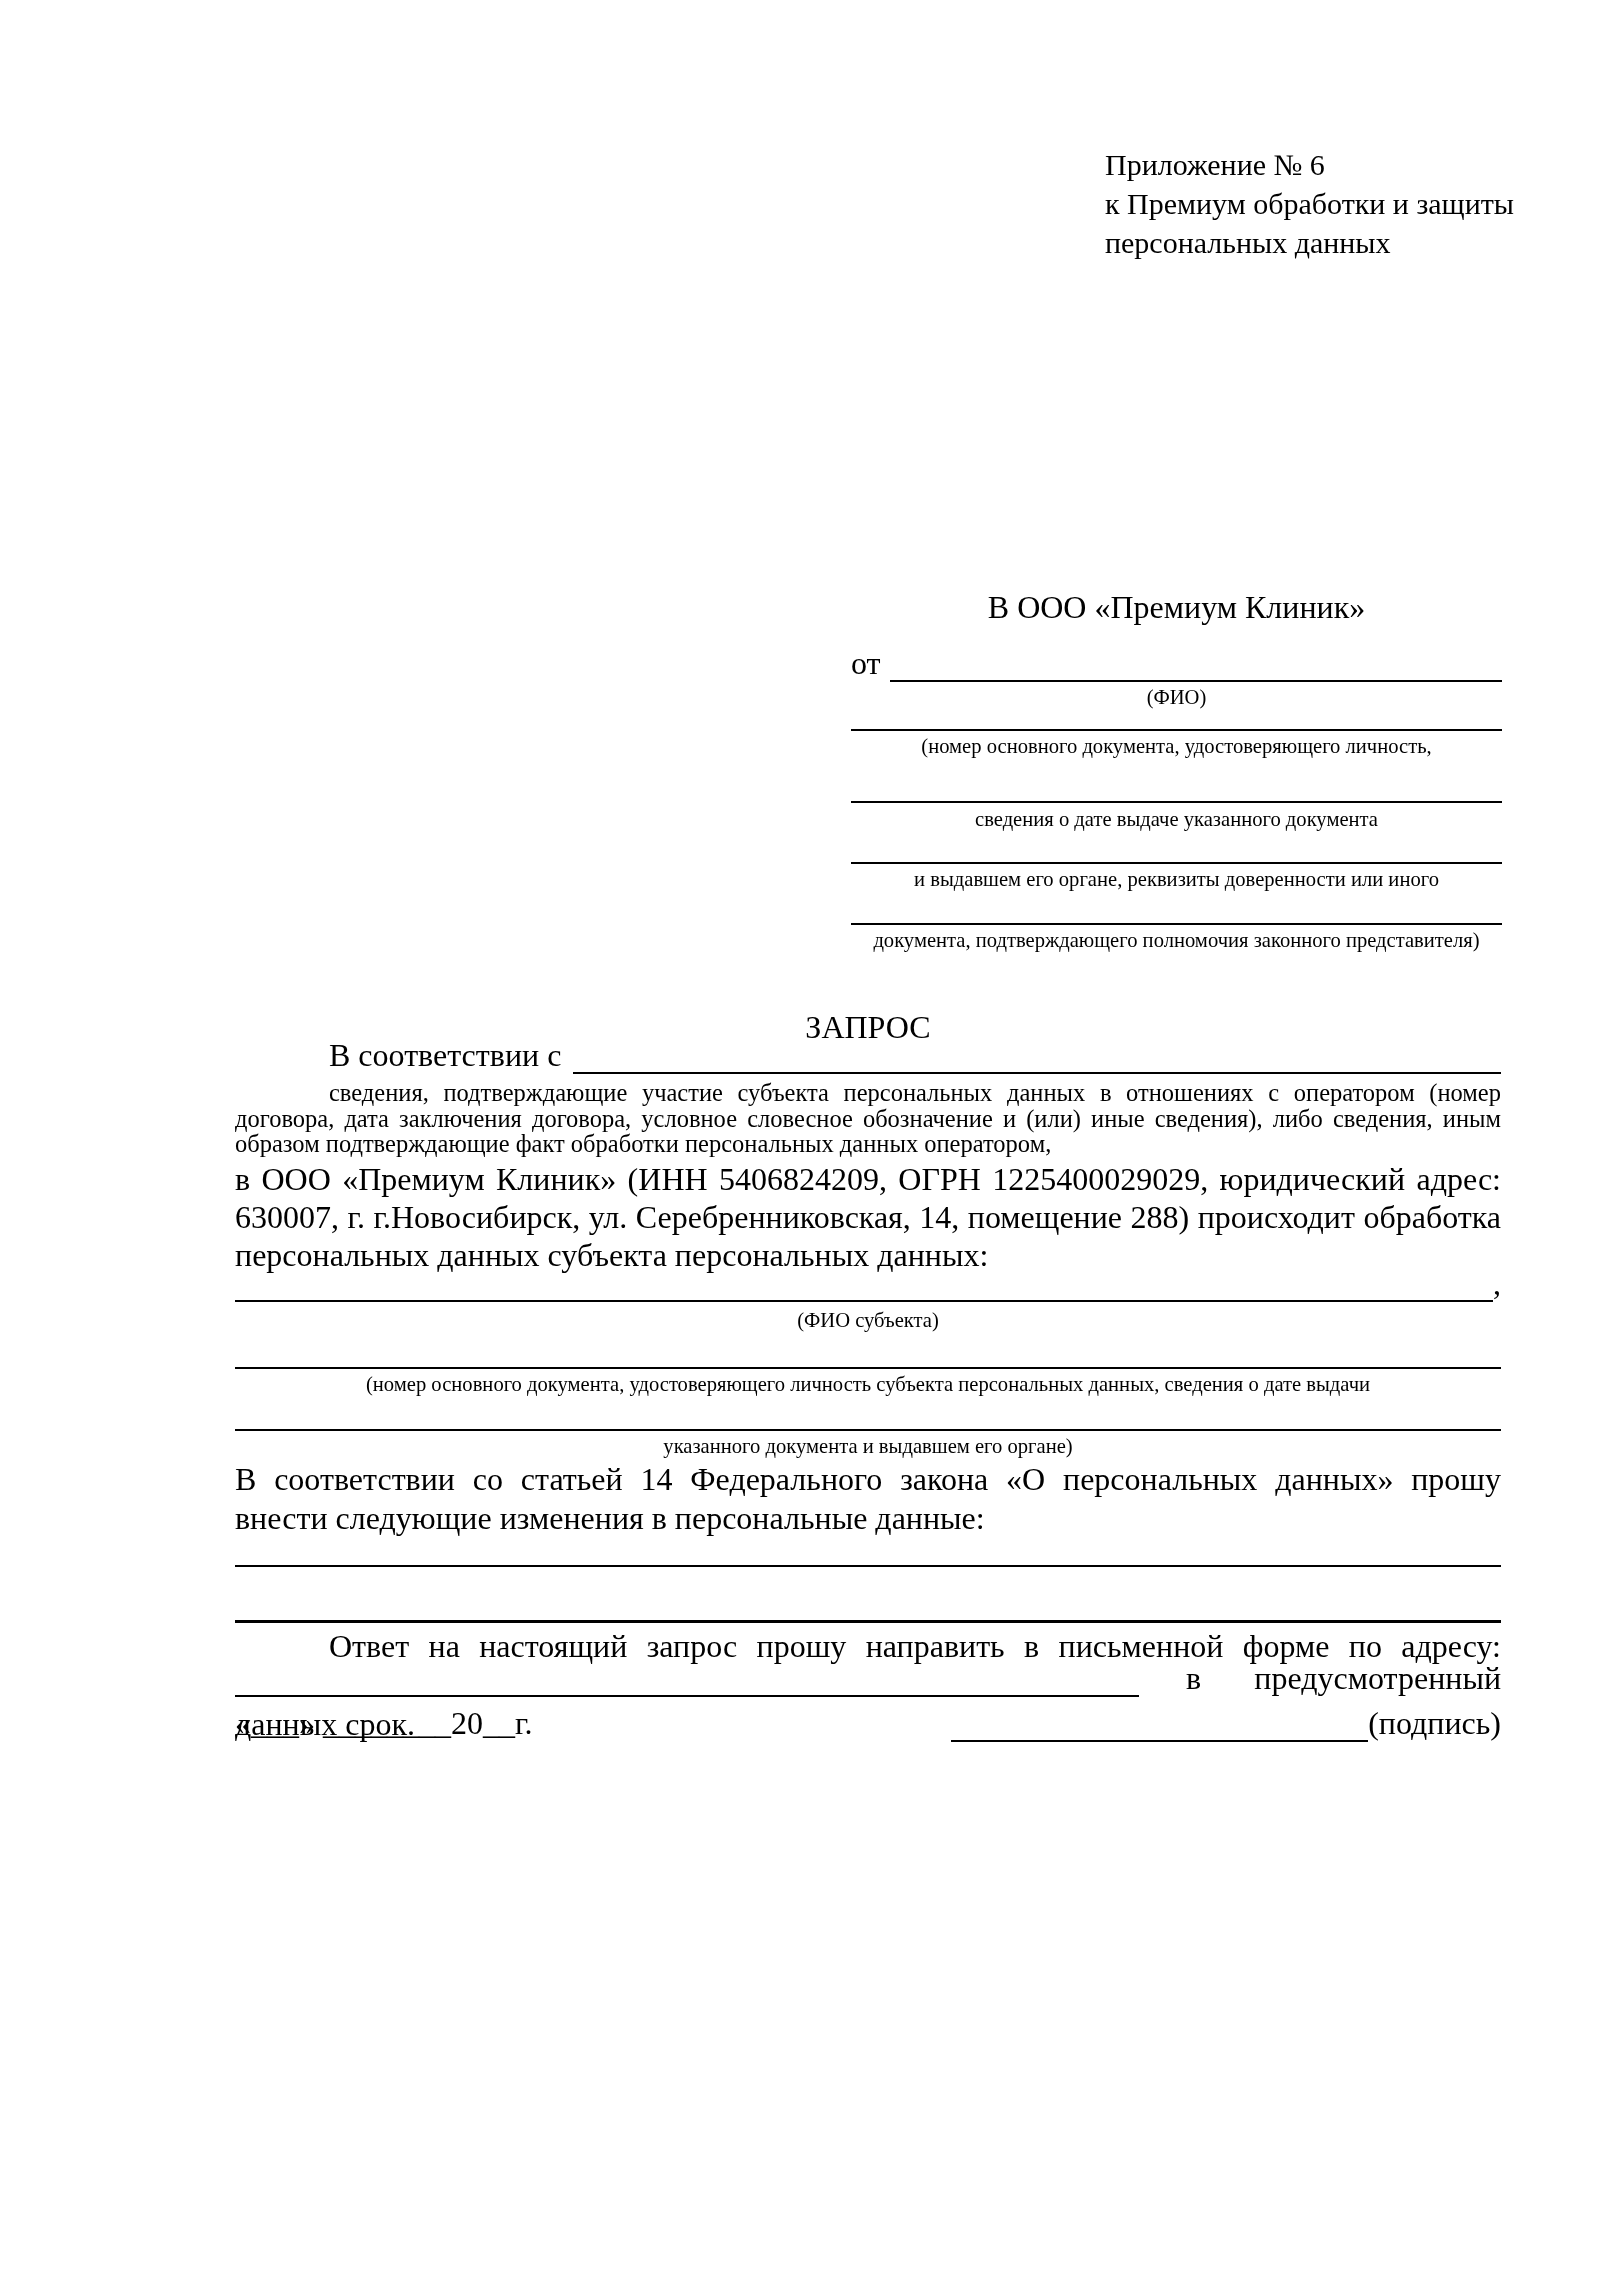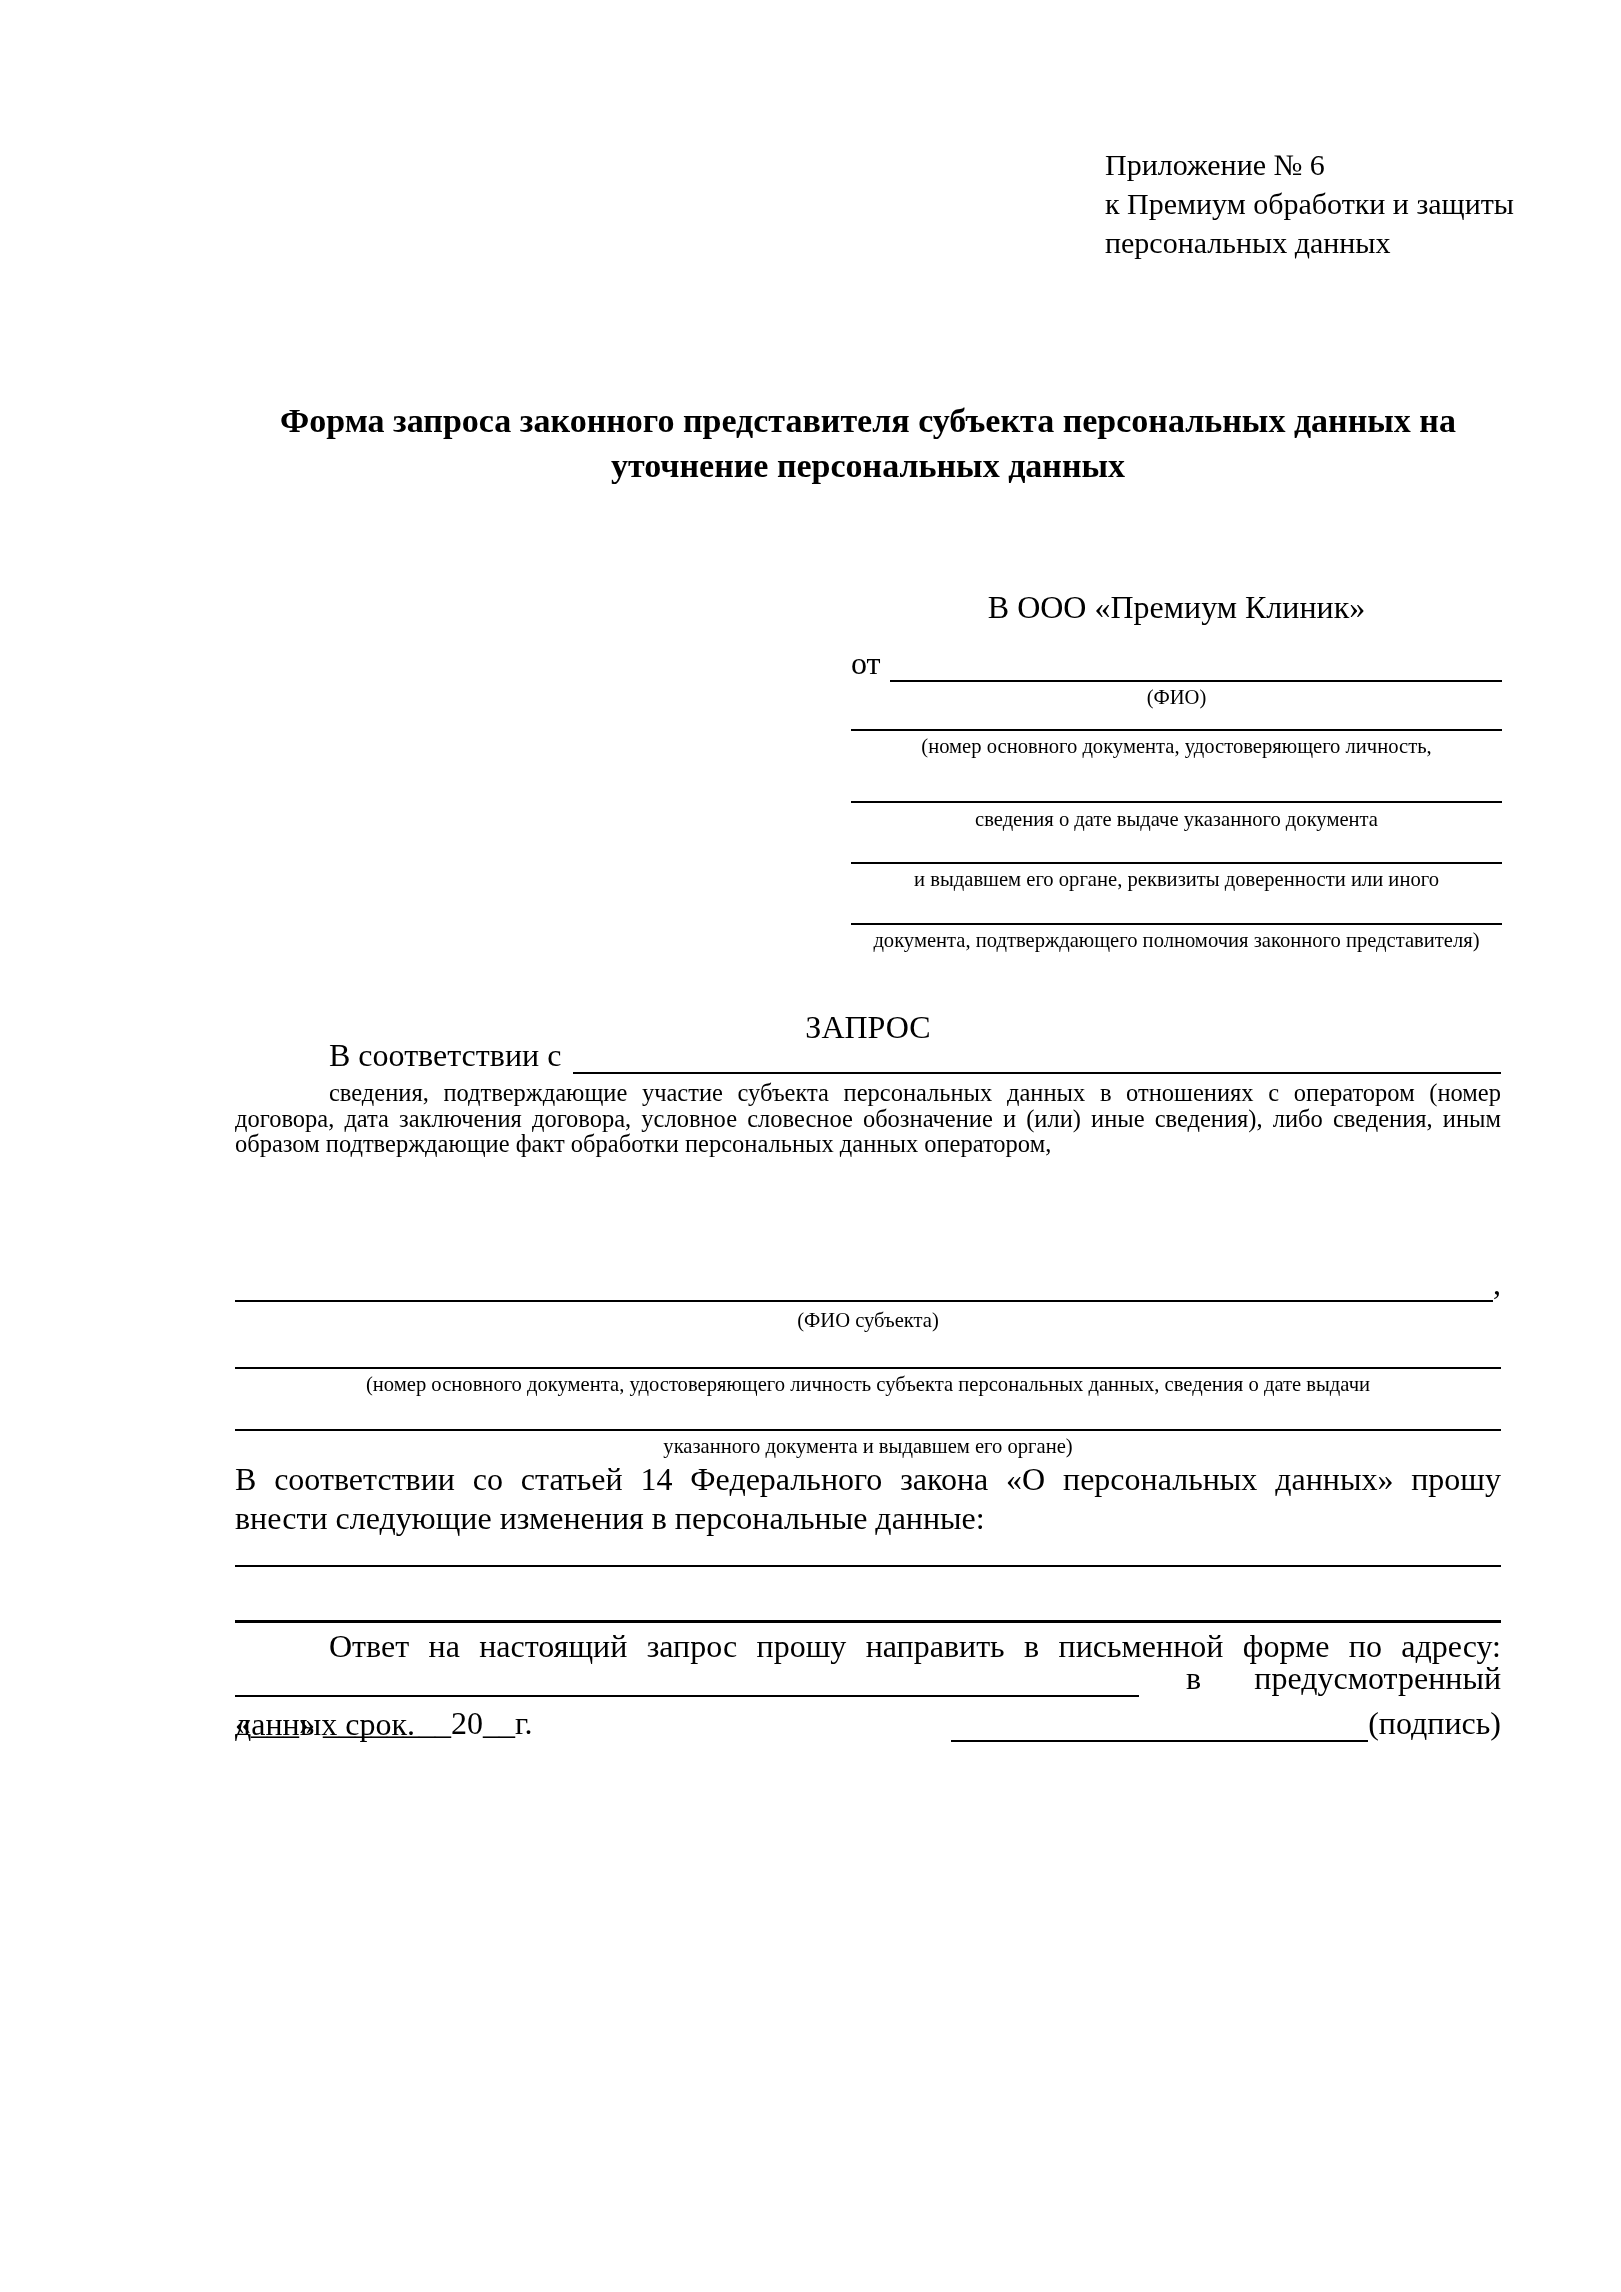--- a/index.html
+++ b/index.html
@@ -28,21 +28,20 @@
 <body>
 
 <div class="page">
 
   <div class="abs" style="left:1105px;top:145px;width:451px;">
     <div class="hdr-line">Приложение № 6</div>
     <div class="hdr-line">к Премиум обработки и защиты</div>
     <div class="hdr-line">персональных данных</div>
   </div>
 
-  <div class="abs title" style="left:235px;top:398px;width:1266px;">Форма запроса законного представителя субъекта персональных данных на уточнение персональных данных</div>
 
   <div class="abs body-text nowrap" style="left:851px;top:588px;width:651px;">В ООО «Премиум Клиник»</div>
 
   <div class="abs row" style="left:851px;top:643px;width:651px;height:39px;">
     <span class="body-text" style="padding-right:9.8px;">от</span>
     <span class="blank" style="flex:1;height:35px;"></span>
   </div>
   <div class="abs small-cap" style="left:851px;top:686px;width:651px;">(ФИО)</div>
 
   <div class="abs blank" style="left:851px;top:698px;width:651px;height:31px;"></div>
@@ -59,20 +58,21 @@
 
   <div class="abs body-text center" style="left:235px;top:1008px;width:1266px;">ЗАПРОС</div>
 
   <div class="abs row" style="left:235px;top:1041px;width:1266px;height:33px;">
     <span style="width:94px;"></span>
     <span class="body-text nowrap" style="padding-right:11.8px;">В соответствии с</span>
     <span class="blank" style="flex:1;height:29px;"></span>
   </div>
   <div class="abs mid-cap indent" style="left:235px;top:1080px;width:1266px;">сведения, подтверждающие участие субъекта персональных данных в отношениях с оператором (номер договора, дата заключения договора, условное словесное обозначение и (или) иные сведения), либо сведения, иным образом подтверждающие факт обработки персональных данных оператором,</div>
 
+  <div class="abs body-text justify" style="left:235px;top:1160px;width:1266px;">в ООО «Премиум Клиник» (ИНН 5406824209, ОГРН 1225400029029, юридический адрес: 630007, г. г.Новосибирск, ул. Серебренниковская, 14, помещение 288) происходит обработка персональных данных субъекта персональных данных:</div>
 
   <div class="abs row" style="left:235px;top:1269px;width:1266px;height:33px;">
     <span class="blank" style="flex:1;height:31px;"></span>
     <span class="body-text">,</span>
   </div>
   <div class="abs small-cap" style="left:235px;top:1309px;width:1266px;">(ФИО субъекта)</div>
 
   <div class="abs blank" style="left:235px;top:1336px;width:1266px;height:31px;"></div>
   <div class="abs small-cap" style="left:235px;top:1373px;width:1266px;">(номер основного документа, удостоверяющего личность субъекта персональных данных, сведения о дате выдачи</div>
 

